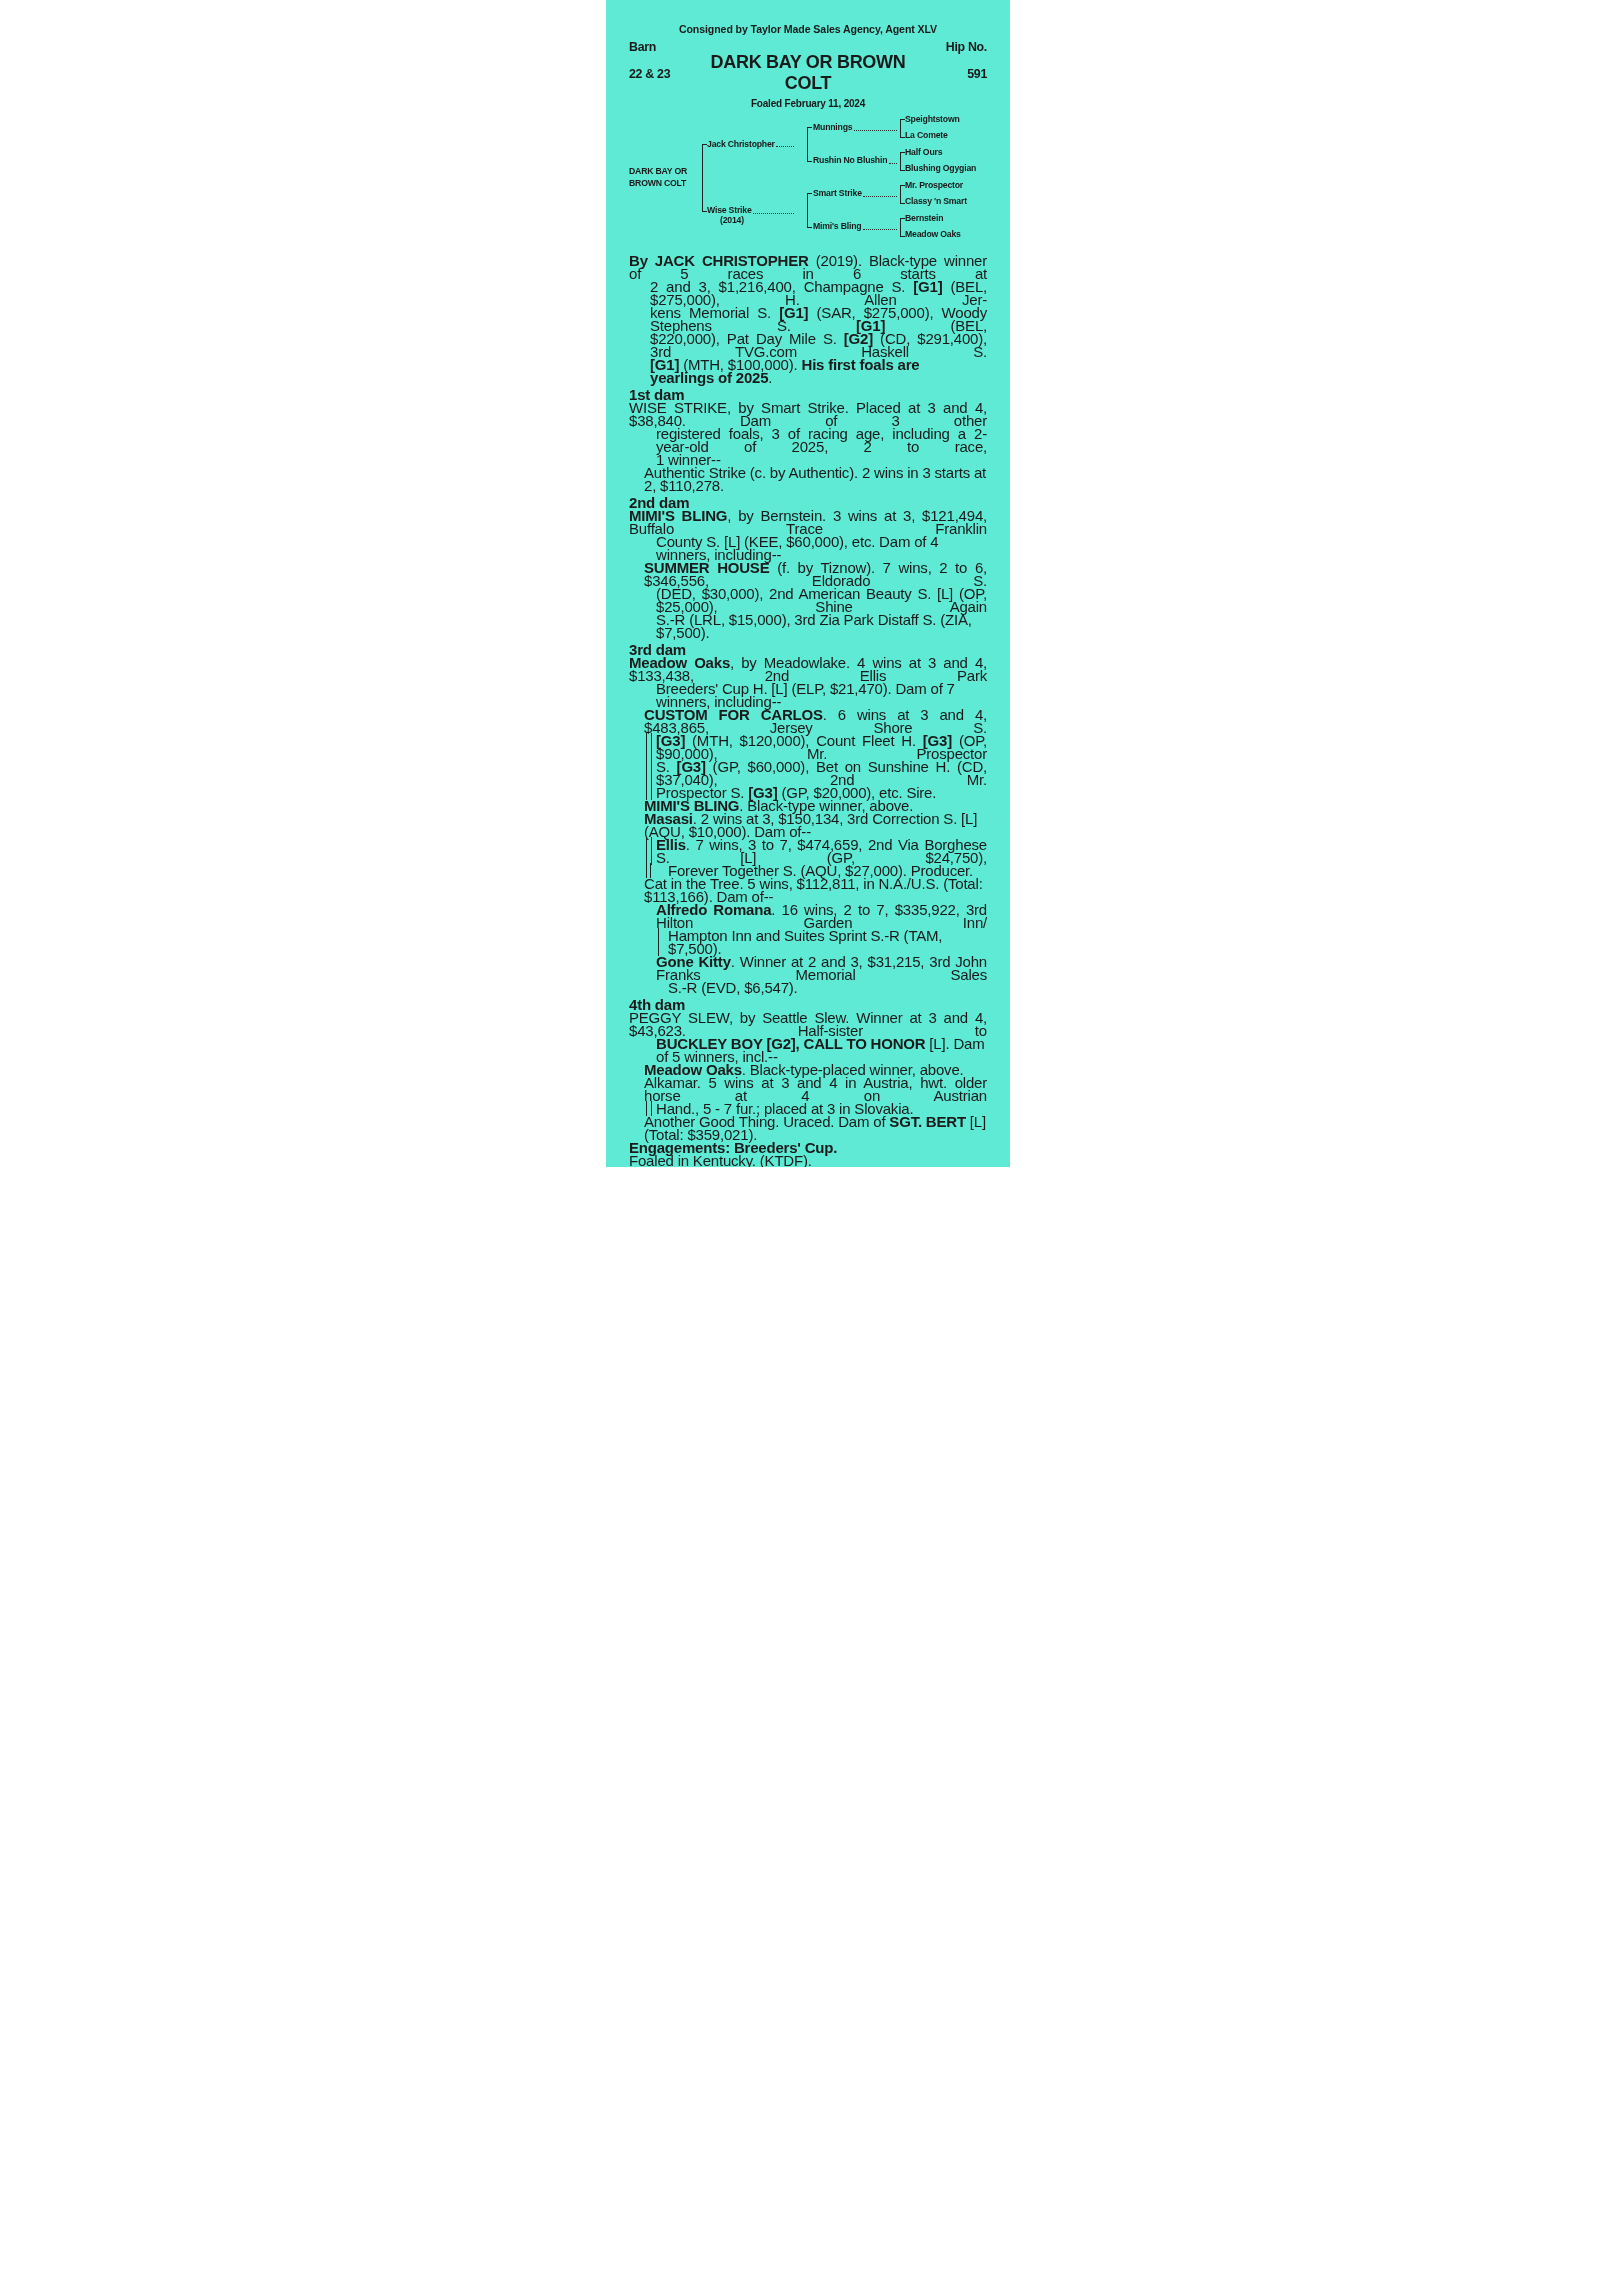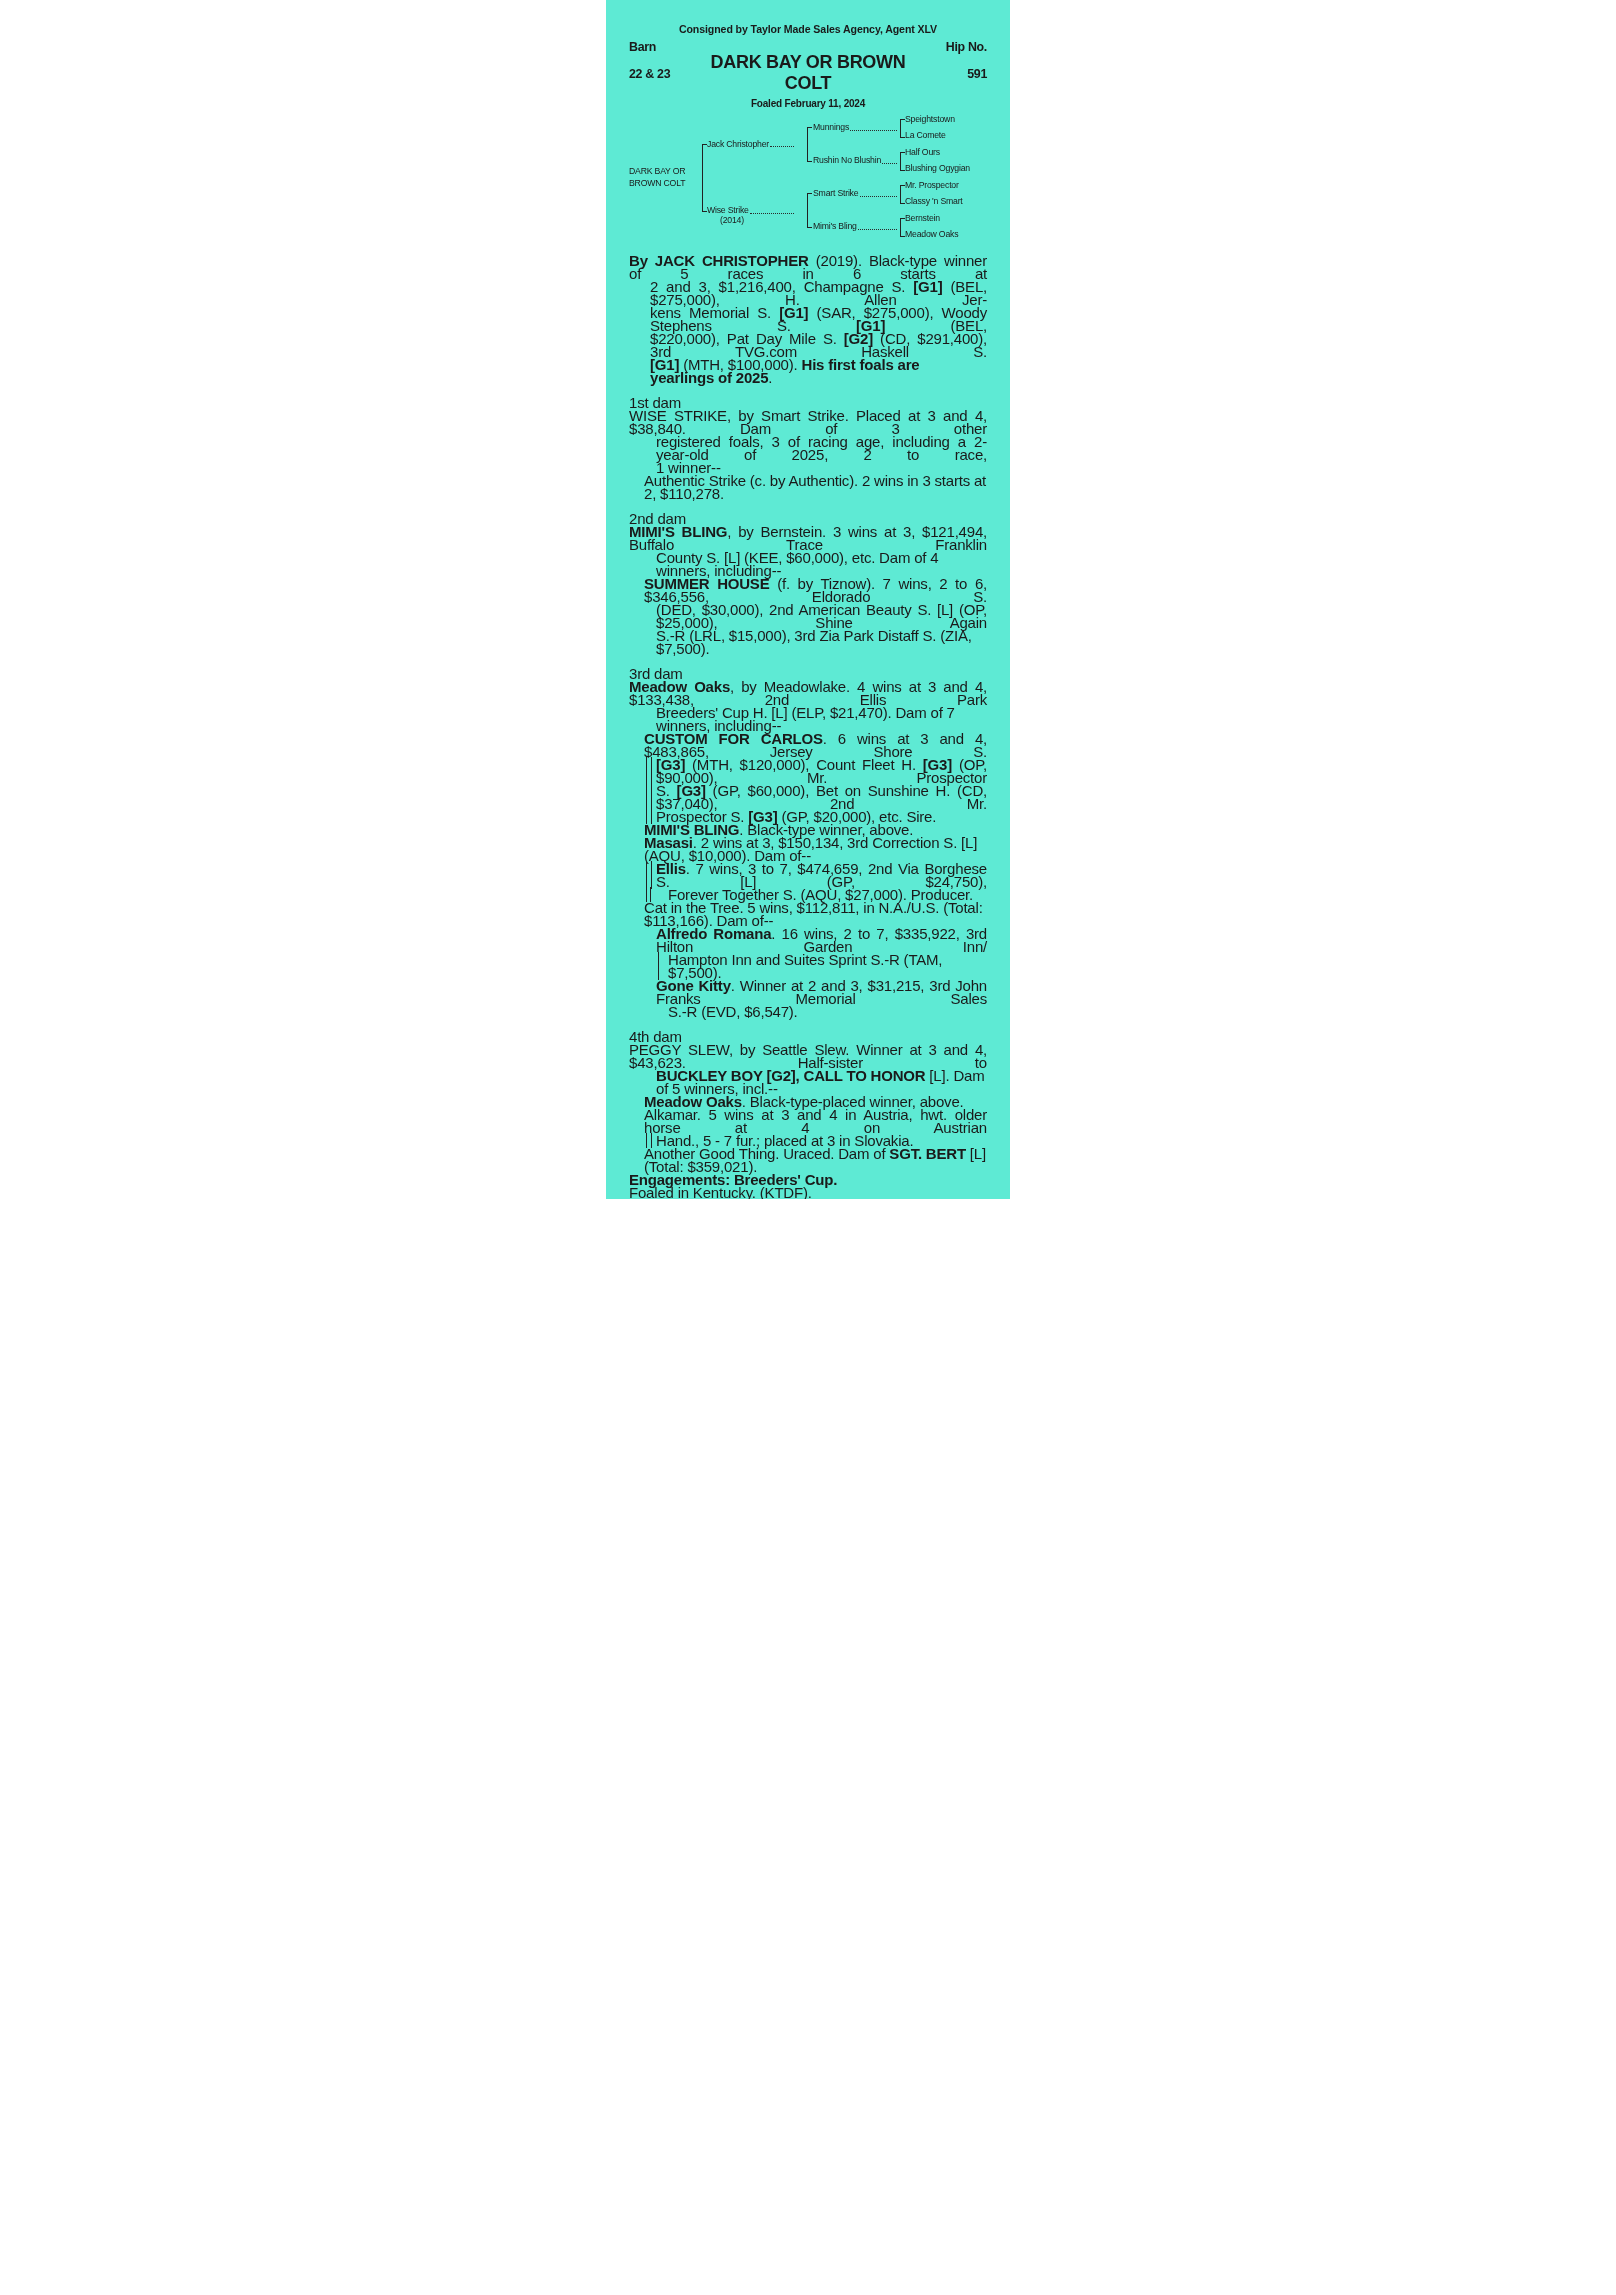--- a/index.html
+++ b/index.html
@@ -12,32 +12,32 @@
   .header-row{display:flex; justify-content:space-between; align-items:flex-start; margin-top:5.5px;}
   .hdr-side{width:61px; font-weight:700; font-size:12.4px; letter-spacing:-0.3px; line-height:1;}
   .hdr-side .value{margin-top:14.7px;}
   .hdr-side.right{text-align:right;}
   .hdr-center{flex:1; text-align:center; font-weight:700;}
   .hdr-title{font-size:18px; letter-spacing:-0.3px; margin-top:11px;}
   .hdr-foaled{font-size:10px; letter-spacing:-0.2px; margin-top:4.1px;}
 
   
   .tree{position:relative; height:136px; margin-top:2.8px; font-size:8.7px; letter-spacing:-0.2px;}
-  .tree .node{position:absolute; line-height:10px; white-space:nowrap;}
+  .tree .node{position:absolute; line-height:10px; white-space:nowrap;font-weight:bold;}
   .tree .pairbox{display:flex; align-items:flex-end;}
   .leader{flex:1; border-bottom:0.9px dotted #2b2b2b; margin:0 0 1.8px 1.4px; min-width:3.7px;}
   .bracket{position:absolute; width:3.7px;
            border-left:0.9px solid #222; border-top:0.9px solid #222; border-bottom:0.9px solid #222;}
 
   
   .body-text{margin-top:6.4px; font-size:15px; letter-spacing:-0.2px;}
   .bl{position:relative; line-height:13px; min-height:13px;}
   .bl.j{text-align:justify; text-align-last:justify;}
   .i0{margin-left:0;} .i1{margin-left:15px;} .i2{margin-left:27px;} .i3{margin-left:39px;} .is{margin-left:21px;}
-  .heading{font-weight:400; margin-top:12px;}
+  .heading{font-weight:700; margin-top:4px;}
   .bl b{font-weight:700;}
   .rule{position:absolute; top:-0.9px; bottom:-0.9px;}
   .rule.r2{width:3.7px; border-left:0.9px solid #222; border-right:0.9px solid #222;}
   .rule.r1{width:0; border-left:0.9px solid #222;}
 </style>
 </head>
 <body>
 
 <div class="page">
   <div class="content">

